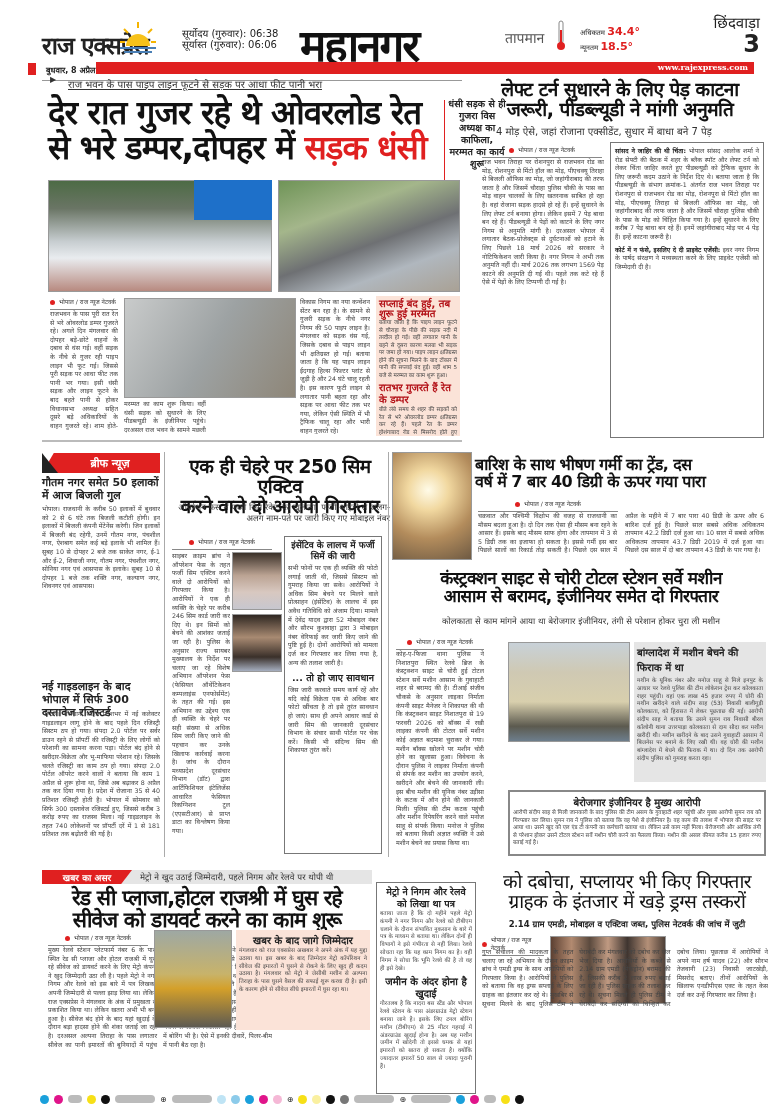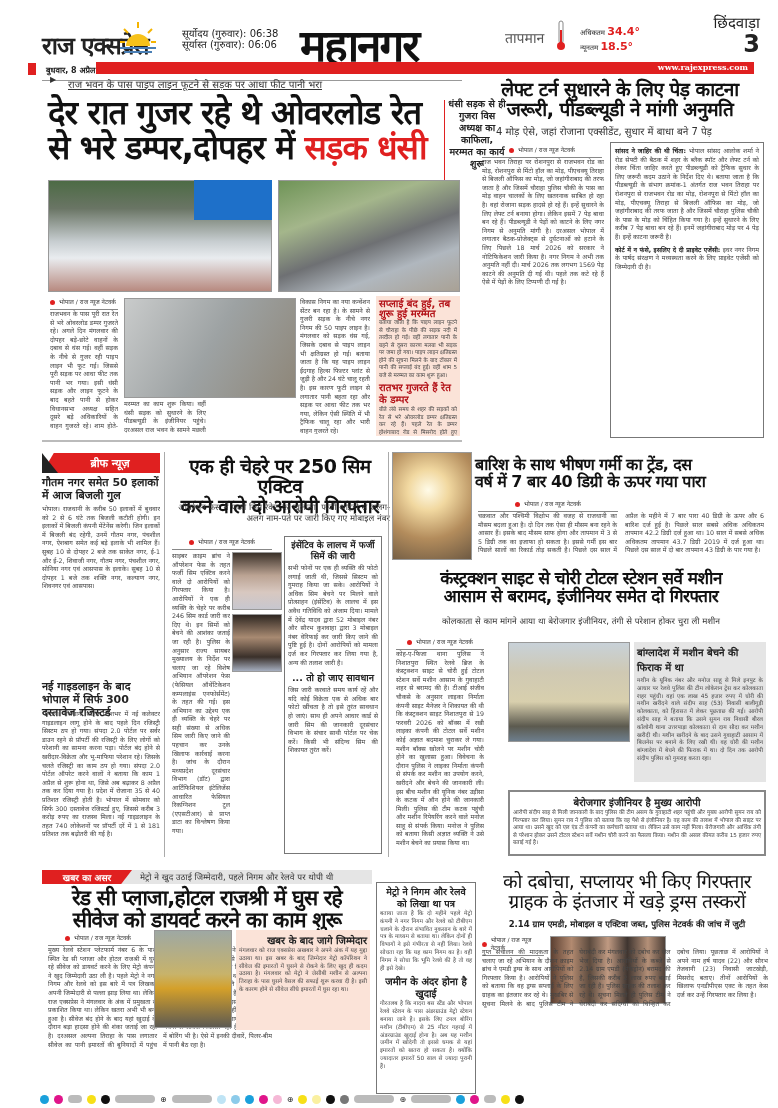--- a/index.html
+++ b/index.html
@@ -197,21 +197,21 @@
   <div>रेड सी प्लाजा,होटल राजश्री में घुस रहे</div>
   <div>सीवेज को डायवर्ट करने का काम शुरू</div>
 </div>
 <div class="abs byline" style="left:48px;top:934px;width:100px;justify-content:center">
     <span class="dot"></span>
     <span>भोपाल / राज न्यूज नेटवर्क</span>
   </div>
 <div class="abs txt" style="left:48px;top:946px;width:224px;height:140px;overflow:hidden;column-count:2;column-gap:6px">मुख्य रेलवे स्टेशन प्लेटफार्म नंबर 6 के पास स्थित रेड सी प्लाजा और होटल राजश्री में घुस रहे सीवेज को डायवर्ट करने के लिए मेट्रो कंपनी ने खुद जिम्मेदारी उठा ली है। पहले मेट्रो ने नगर निगम और रेलवे को इस बारे में पत्र लिखकर अपनी जिम्मेदारी से पल्ला झाड़ लिया था। लेकिन राज एक्सप्रेस ने मंगलवार के अंक में प्रमुखता से प्रकाशित किया था। लेकिन खतरा अभी भी बना हुआ है। सीवेज बंद होने के बाद यहां खुदाई के दौरान बड़ा हादसा होने की शंका जताई जा रही है। दरअसल अल्पना तिराहा के पास लगातार सीवेज का पानी इमारतों की बुनियादों में पहुंच रहा है। इससे इमारतों के ढहने का खतरा बढ़ गया है। ज्यादातर इमारतें 50 से 60 साल पुरानी बताई जाती हैं। बीते साल नगर निगम के सिविल इंजीनियरों ने यहां सर्वे किया था। जिसमें पाया कि ज्यादातर भवन जर्जर स्थिति में हैं और इनका इन्फ्रास्ट्रक्चर पुराने समय का है। जो छोटी सी धमक में ही ढह सकता है। इसके बावजूद इन भवनों को अब तक खाली नहीं करवाया गया। निगम के सर्वे में यह भी बताया जाता है कि भवनों से सीवेज निकासी नहीं है और ज्यादातर में बोरिंग भी है। ऐसे में इनकी दीवारें, पिलर-बीम में पानी बैठ रहा है।</div>
 <div class="abs photo" style="left:154px;top:930px;width:78px;height:98px;background:linear-gradient(180deg,#9ea8a3,#c8b36a 45%,#d4a02a 60%,#5d5a52)"></div>
 <div class="abs pinkbox" style="left:236px;top:930px;width:134px;height:100px;padding:3px;overflow:hidden">
-  <div style="font-size:10px;font-weight:bold;text-align:right">खबर के बाद जागे जिम्मेदार</div>
+  <div style="font-size:10px;font-weight:bold;text-align:center">खबर के बाद जागे जिम्मेदार</div>
   <div class="txt" style="font-size:5.8px;line-height:7.8px">मंगलवार को राज एक्सप्रेस अखबार ने अपने अंक में यह मुद्दा उठाया था। इस खबर के बाद जिम्मेदार मेट्रो कॉर्पोरेशन ने सीवेज की इमारतों में घुसने से रोकने के लिए खुद ही कदम उठाया है। मंगलवार को मेट्रो ने जेसीबी मशीन से अल्पना तिराहा के पास घुसने वैसल की सफाई शुरू करवा दी है। इसी के कारण होने से सीवेज सीधे इमारतों में घुस रहा था।</div>
 </div>
 <div class="abs box" style="left:376px;top:882px;width:100px;height:212px;padding:3px;overflow:hidden">
   <div style="font-size:9.5px;font-weight:bold;text-align:center;line-height:12px">मेट्रो ने निगम और रेलवे को लिखा था पत्र</div>
   <div class="txt" style="font-size:5.8px;line-height:7.8px">बताया जाता है कि दो महीने पहले मेट्रो कंपनी ने नगर निगम और रेलवे को टीबीएम चलाने के दौरान संभावित नुकसान के बारे में पत्र के माध्यम से बताया था। लेकिन दोनों ही विभागों ने इसे गंभीरता से नहीं लिया। रेलवे सोचता रहा कि यह काम निगम का है। वहीं निगम ने सोचा कि भूमि रेलवे की है तो वह ही इसे देखे।</div>
   <div style="font-size:10px;font-weight:bold;text-align:center;line-height:12px;margin-top:4px">जमीन के अंदर होना है खुदाई</div>
   <div class="txt" style="font-size:5.8px;line-height:7.8px">गौरतलब है कि नादरा बस स्टैंड और भोपाल रेलवे स्टेशन के पास अंडरग्राउंड मेट्रो स्टेशन बनाया जाने है। इसके लिए टनल बोरिंग मशीन (टीबीएम) से 25 मीटर गहराई में अंडरग्राउंड खुदाई होना है। अब यह मशीन जमीन में खोदेगी तो इससे धमक से यहां इमारतों को खतरा हो सकता है। क्योंकि ज्यादातर इमारतें 50 साल से ज्यादा पुरानी हैं।</div>
 </div>
 
 <div class="abs hl" style="left:482px;top:872px;font-size:19px;width:290px;text-align:center;font-weight:normal;letter-spacing:-0.5px">

